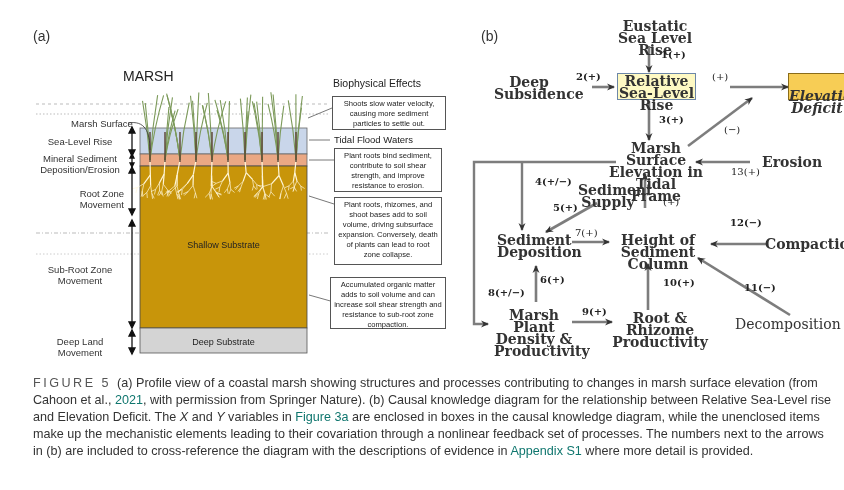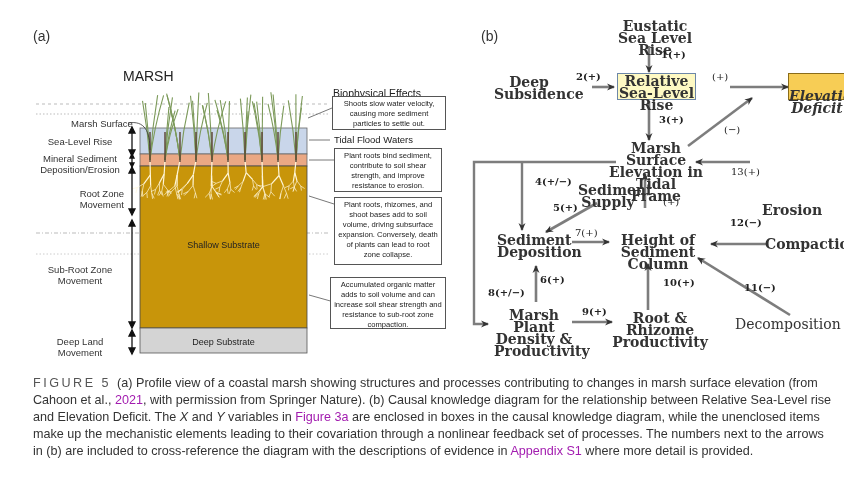--- a/index.html
+++ b/index.html
@@ -6,30 +6,30 @@
   body { width:844px; height:490px; position:relative; overflow:hidden; font-family:"Liberation Sans", sans-serif; color:#222; }
   .abs { position:absolute; }
   .panel-label { font-size:14px; color:#333; }
   .left-label { font-size:9.5px; text-align:center; color:#333; line-height:11px; }
   .effect-box { border:1px solid #555; background:#fff; font-size:7.6px; line-height:10px; text-align:center; padding:2px 3px; box-sizing:border-box; color:#222; }
   .node { font-family:"DejaVu Serif", serif; font-size:14px; font-weight:bold; text-align:center; line-height:13px; color:#333; white-space:nowrap; }
   .node.light { font-weight:normal; }
   .edge-label { font-family:"DejaVu Serif", serif; font-size:10px; font-weight:bold; color:#222; white-space:nowrap; }
   .caption { font-family:"Liberation Sans", sans-serif; font-size:12.6px; color:#333; line-height:17px; position:absolute; left:33px; top:375px; width:800px; }
   .caption .figlabel { letter-spacing:2.5px; color:#555; margin-right:6px; }
-  .caption .link { color:#a21caf; }
+  .caption .link { color:#0f766e; }
   .caption i { font-style:italic; }
 </style>
 </head>
 <body>
 
 <div>
   <div class="abs panel-label" style="left:33px;top:28px;">(a)</div>
   <div class="abs" style="left:123px;top:68px;font-size:14px;color:#222;">MARSH</div>
-  <div class="abs" style="left:333px;top:77px;font-size:10.5px;color:#222;margin-top:10px;">Biophysical Effects</div>
+  <div class="abs" style="left:333px;top:77px;font-size:10.5px;color:#222;">Biophysical Effects</div>
 
   <svg class="abs" style="left:0;top:0;" width="470" height="365">
 
     <line x1="36" y1="104" x2="330" y2="104" stroke="#bbb" stroke-dasharray="3,3"></line>
     <line x1="36" y1="114" x2="330" y2="114" stroke="#bbb" stroke-dasharray="1.5,2"></line>
     <line x1="36" y1="233" x2="330" y2="233" stroke="#bbb" stroke-dasharray="4,2,1,2"></line>
     <line x1="36" y1="254" x2="330" y2="254" stroke="#ccc" stroke-dasharray="1.5,2"></line>
 
     <rect id="water" x="140" y="128" width="167" height="26" stroke="#666" stroke-width="0.8" fill="#c9d6ea"></rect>
     <rect id="sed" x="140" y="154" width="167" height="12" stroke="#666" stroke-width="0.8" fill="#eaa884"></rect>
@@ -331,21 +331,21 @@
 Deficit</div>
   </div>
 
   <div class="abs node" style="left:615px;top:20px;width:80px;white-space:pre-line;line-height:12px;">Eustatic
 Sea Level Rise</div>
   <div class="abs node" style="left:494px;top:76px;width:70px;white-space:pre-line;line-height:12px;">Deep
 Subsidence</div>
   <div class="abs node" style="left:606px;top:142px;width:100px;white-space:pre-line;line-height:12px;">Marsh Surface
 Elevation in Tidal
 Frame</div>
-  <div class="abs node" style="left:762px;top:156px;width:50px;margin-top:48px;">Erosion</div>
+  <div class="abs node" style="left:762px;top:156px;width:50px;">Erosion</div>
   <div class="abs node" style="left:578px;top:184px;width:60px;white-space:pre-line;line-height:12px;">Sediment
 Supply</div>
   <div class="abs node" style="left:497px;top:234px;width:70px;white-space:pre-line;line-height:12px;">Sediment
 Deposition</div>
   <div class="abs node" style="left:608px;top:234px;width:100px;white-space:pre-line;line-height:12px;">Height of
 Sediment Column</div>
   <div class="abs node" style="left:765px;top:238px;width:64px;text-align:right;">Compaction</div>
   <div class="abs node" style="left:494px;top:309px;width:80px;white-space:pre-line;line-height:12px;">Marsh Plant
 Density &amp;
 Productivity</div>

